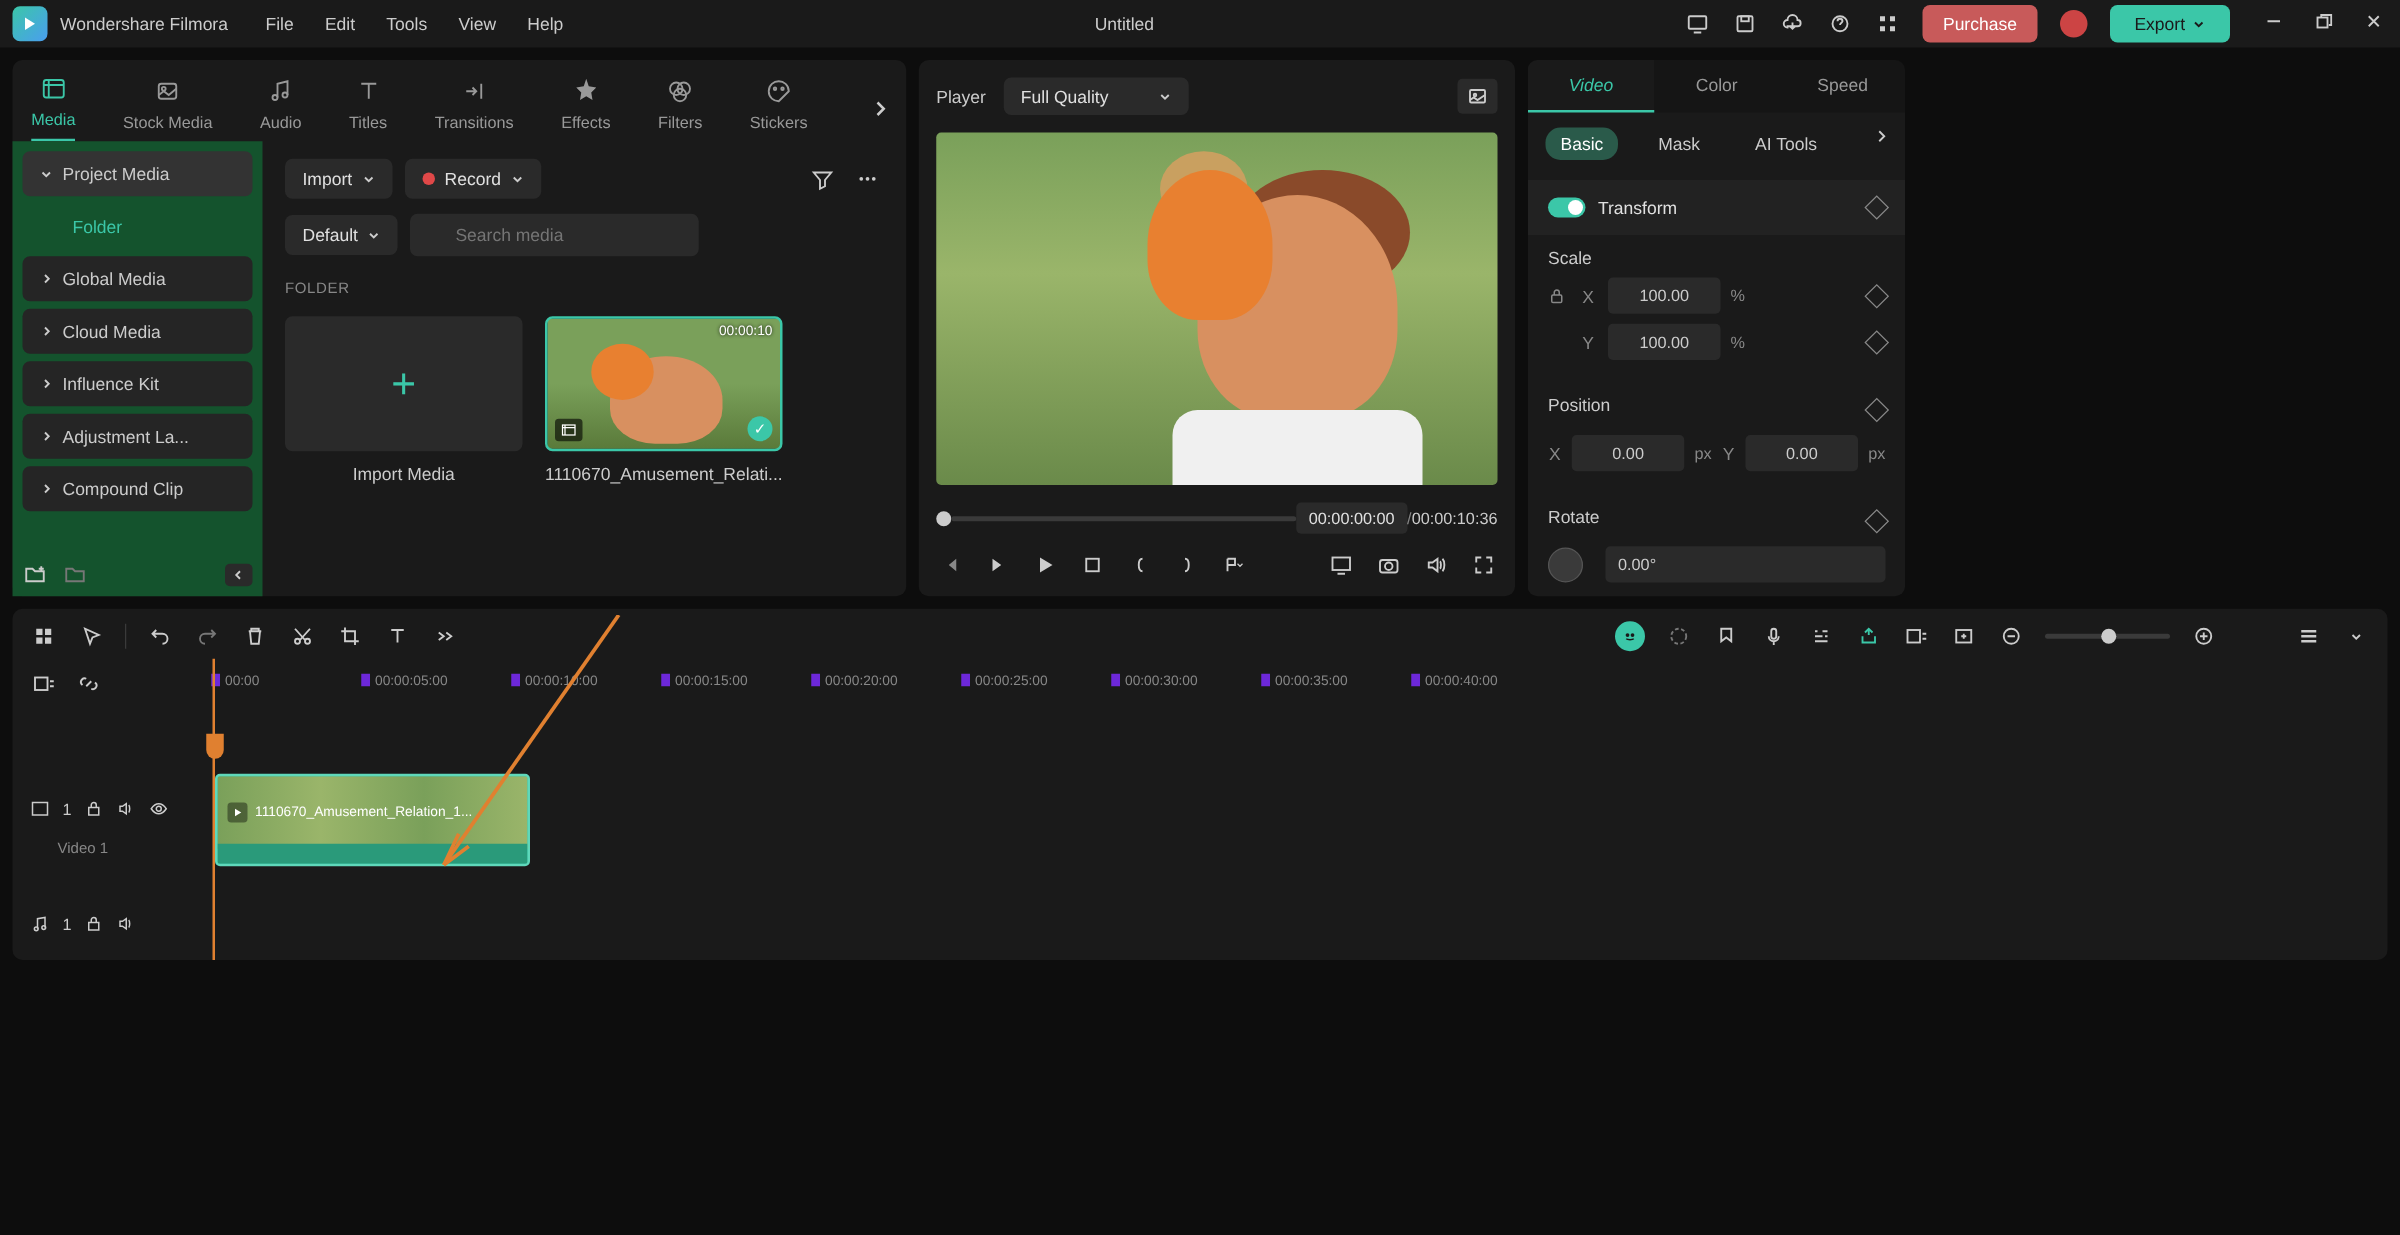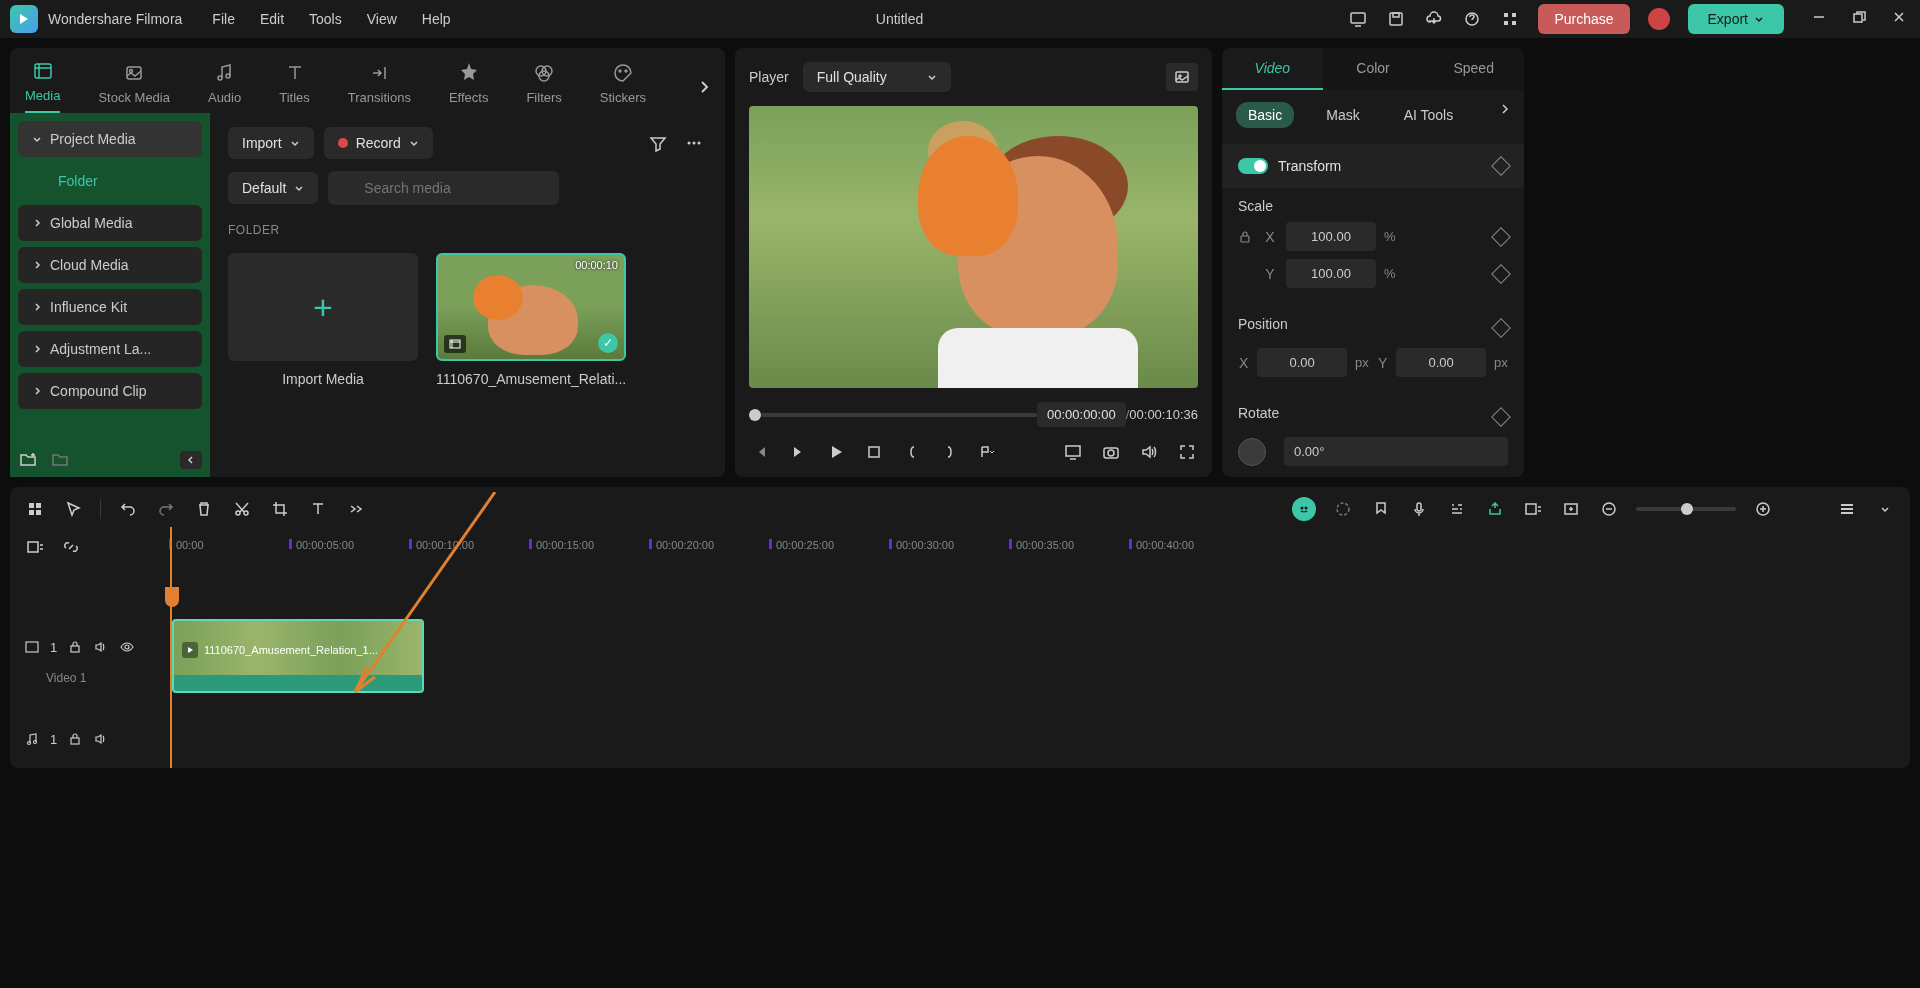--- a/index.html
+++ b/index.html
@@ -105,21 +105,21 @@
 .timeline-toolbar { display: flex; align-items: center; padding: 10px 14px; gap: 16px; }
 .tl-icon { width: 22px; height: 22px; color: #ccc; cursor: pointer; display: flex; align-items: center; justify-content: center; }
 .tl-sep { width: 1px; height: 20px; background: #3a3a3a; }
 .ai-icon { width: 24px; height: 24px; background: #3bc7a8; border-radius: 50%; display: flex; align-items: center; justify-content: center; cursor: pointer; }
 .zoom-slider { width: 100px; height: 4px; background: #3a3a3a; border-radius: 2px; position: relative; }
 .zoom-thumb { position: absolute; width: 12px; height: 12px; background: #ccc; border-radius: 50%; top: -4px; left: 45px; }
 .ruler-row { display: flex; align-items: center; padding: 0 14px; height: 32px; }
 .ruler-left { width: 145px; display: flex; gap: 14px; }
 .ruler { flex: 1; position: relative; font-size: 11px; color: #888; height: 32px; }
 .ruler-tick { position: absolute; top: 8px; }
-.ruler-major { border-left: 3px solid #6d28d9; height: 10px; padding-left: 4px; }
+.ruler-major { border-left: 7px solid #6d28d9; height: 10px; padding-left: 4px; }
 .track-area { flex: 1; display: flex; position: relative; }
 .track-labels { width: 160px; padding: 10px 14px; display: flex; flex-direction: column; gap: 10px; }
 .track-label-row { display: flex; align-items: center; gap: 10px; color: #ccc; height: 28px; }
 .track-sublabel { font-size: 12px; color: #888; margin-left: 22px; }
 .tracks { flex: 1; position: relative; padding-top: 60px; }
 .playhead { position: absolute; left: 160px; top: 40px; bottom: 0; width: 2px; background: #e08030; z-index: 5; }
 .playhead-head { position: absolute; left: 155px; top: 100px; width: 14px; height: 20px; background: #e08030; border-radius: 0 0 7px 7px; z-index: 6; }
 .clip { position: absolute; left: 162px; top: 132px; width: 252px; height: 74px; background: #3bc7a8; border-radius: 4px; border: 2px solid #5fd8ba; overflow: hidden; }
 .clip-bar { position: absolute; bottom: 0; left: 0; right: 0; height: 16px; background: #2a9a7a; }
 .clip-content { height: 58px; background: linear-gradient(90deg, #7aa05a, #9ab56a, #7aa05a, #9ab56a); display: flex; align-items: center; padding: 0 8px; gap: 6px; font-size: 11px; color: #fff; }

